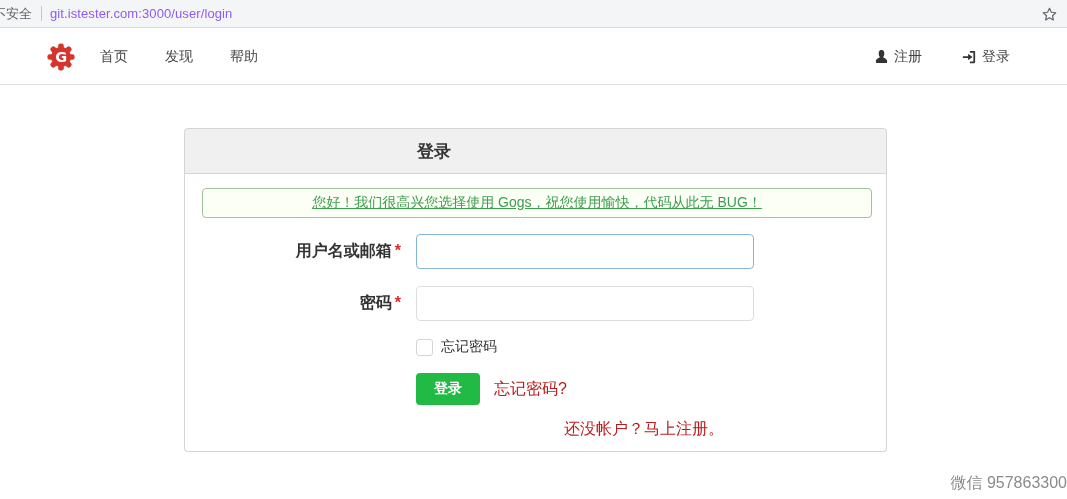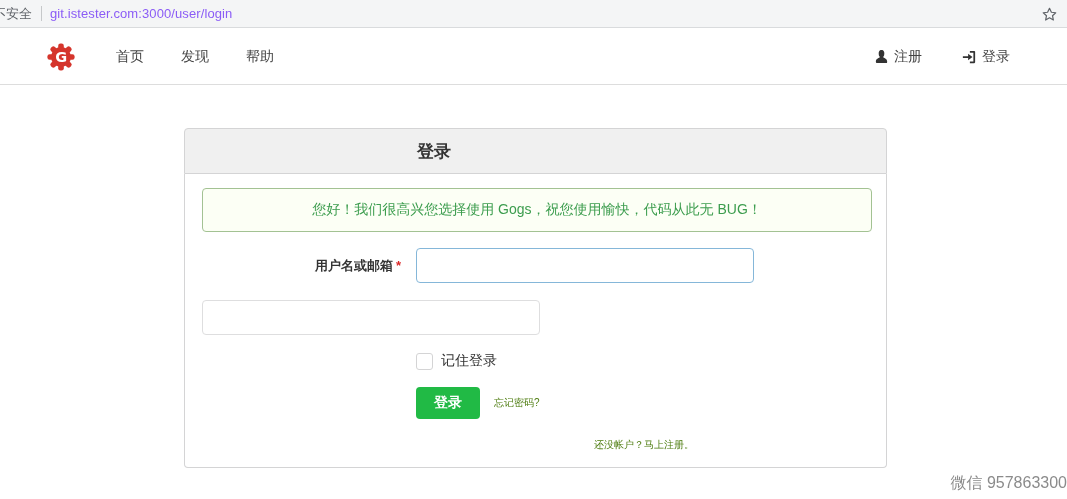--- a/index.html
+++ b/index.html
@@ -24,68 +24,68 @@
 
   
   .navbar {
     position:absolute; top:29px; left:0; width:1067px; height:56px;
     background:#fff; border-bottom:1px solid #dddddd;
     display:flex; align-items:center; padding:0 57px 0 46px;
     font-size:14px; color:#444;
   }
   .brand { width:30px; height:30px; display:block; cursor:pointer; }
   .nav-item { color:#444; cursor:pointer; text-decoration:none; }
-  .nav-item.first { margin-left:40px;text-align:right; }
+  .nav-item.first { margin-left:24px;text-align:right; }
   .nav-item + .nav-item { margin-left:37px; }
   .nav-right { margin-left:auto; display:flex; align-items:flex-start; }
   .nav-right .nav-link { display:flex; align-items:center; gap:6px; color:#444; cursor:pointer; }
   .nav-right .nav-link + .nav-link { margin-left:40px; }
   .nav-icon { display:flex; align-items:center; }
 
   
   .form-card { position:absolute; left:184px; top:128px; width:703px; }
   .form-header {
     height:46px; background:#f0f0f0; border:1px solid #d4d4d5;
     border-radius:4px 4px 0 0; display:flex; align-items:center;
     padding-left:232px; font-size:17px; font-weight:bold; color:#333;
   }
   .form-body {
     background:#fff; border:1px solid #d4d4d5; border-top:none;
     border-radius:0 0 4px 4px; padding:14px 14px 15px 17px;
   }
   .flash-message {
-    height:44px; border:1px solid #a3c293; background:#fcfff5; border-radius:4px;
+    height:30px; border:1px solid #a3c293; background:#fcfff5; border-radius:4px;
     color:#3c9d4e; font-size:14px; display:flex; align-items:center; justify-content:center;
-    margin-bottom:16px; box-shadow:0 0 0 0 transparent;
+    margin-bottom:16px; box-shadow:0 0 0 0 transparent;text-decoration:underline;
   }
   .field-row { display:flex; align-items:center; margin-bottom:17px; }
   .field-label {
     width:199px; text-align:right; margin-right:15px;
-    font-size:13px; font-weight:bold; color:#333; white-space:nowrap;
+    font-size:16px; font-weight:bold; color:#333; white-space:nowrap;
   }
   .req { color:#db2828; margin-left:3px; font-weight:bold; }
   .text-input {
     width:338px; height:35px; border:1px solid #dededf; border-radius:4px;
     padding:0 12px; font-size:14px; color:#333; outline:none; background:#fff;
   }
   .text-input.focused { border-color:#85b7d9; }
   .indent { margin-left:214px; }
   .checkbox-row { display:flex; align-items:center; margin-bottom:17px; }
   .checkbox-box {
     width:17px; height:17px; background:#fff; border:1px solid #d4d4d5;
     border-radius:3px; cursor:pointer; flex:none;
   }
   .checkbox-label { margin-left:8px; font-size:14px; color:#333; cursor:pointer; }
   .button-row { display:flex; align-items:center; margin-bottom:16px; }
   .submit-btn {
     min-width:64px; height:32px; padding:0 16px; background:#21ba45; color:#fff;
     border:none; border-radius:4px; font-size:14px; font-weight:bold; cursor:pointer;
     font-family:inherit;
   }
-  .link { color:#4d7c0f; font-size:10px; text-decoration:none; cursor:pointer; }
+  .link { color:#b91c1c; font-size:16px; text-decoration:none; cursor:pointer; }
   .forgot-link { margin-left:14px; }
   .register-row { line-height:15px;text-align:center; }
 
   
   .watermark {
     position:absolute; right:0; bottom:5px; font-size:16px; color:#8b8b8b;
   }
 </style>
 </head>
 <body>
@@ -159,26 +159,29 @@
     </div>
 
     <div class="field-row">
       <div class="field-label">
         <span>用户名或邮箱</span><span class="req">*</span>
       </div>
       <input class="text-input focused" type="text" value="" style="">
     </div>
 
     <div class="field-row">
+      <div class="field-label">
+        <span>密码</span><span class="req">*</span>
+      </div>
       <input class="text-input" type="password" value="" style="">
     </div>
 
     <div class="checkbox-row indent">
       <span class="checkbox-box"></span>
-      <span class="checkbox-label">记住登录</span>
+      <span class="checkbox-label">忘记密码</span>
     </div>
 
     <div class="button-row indent">
       <button class="submit-btn">登录</button>
       <a class="link forgot-link">忘记密码?</a>
     </div>
 
     <div class="register-row indent">
       <a class="link">还没帐户？马上注册。</a>
     </div>

